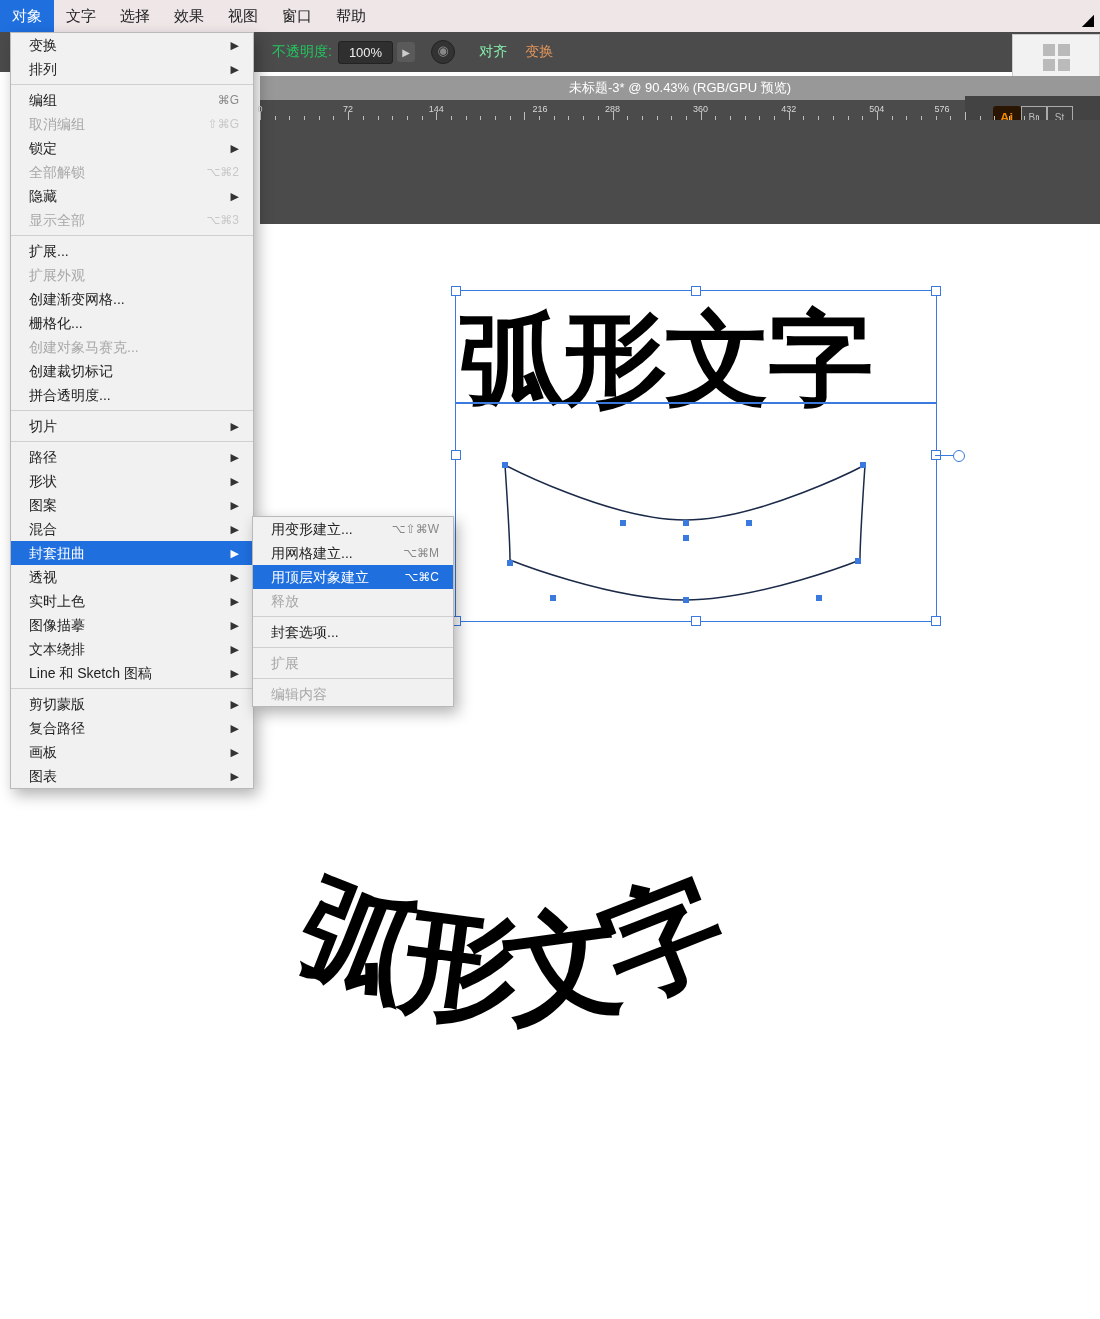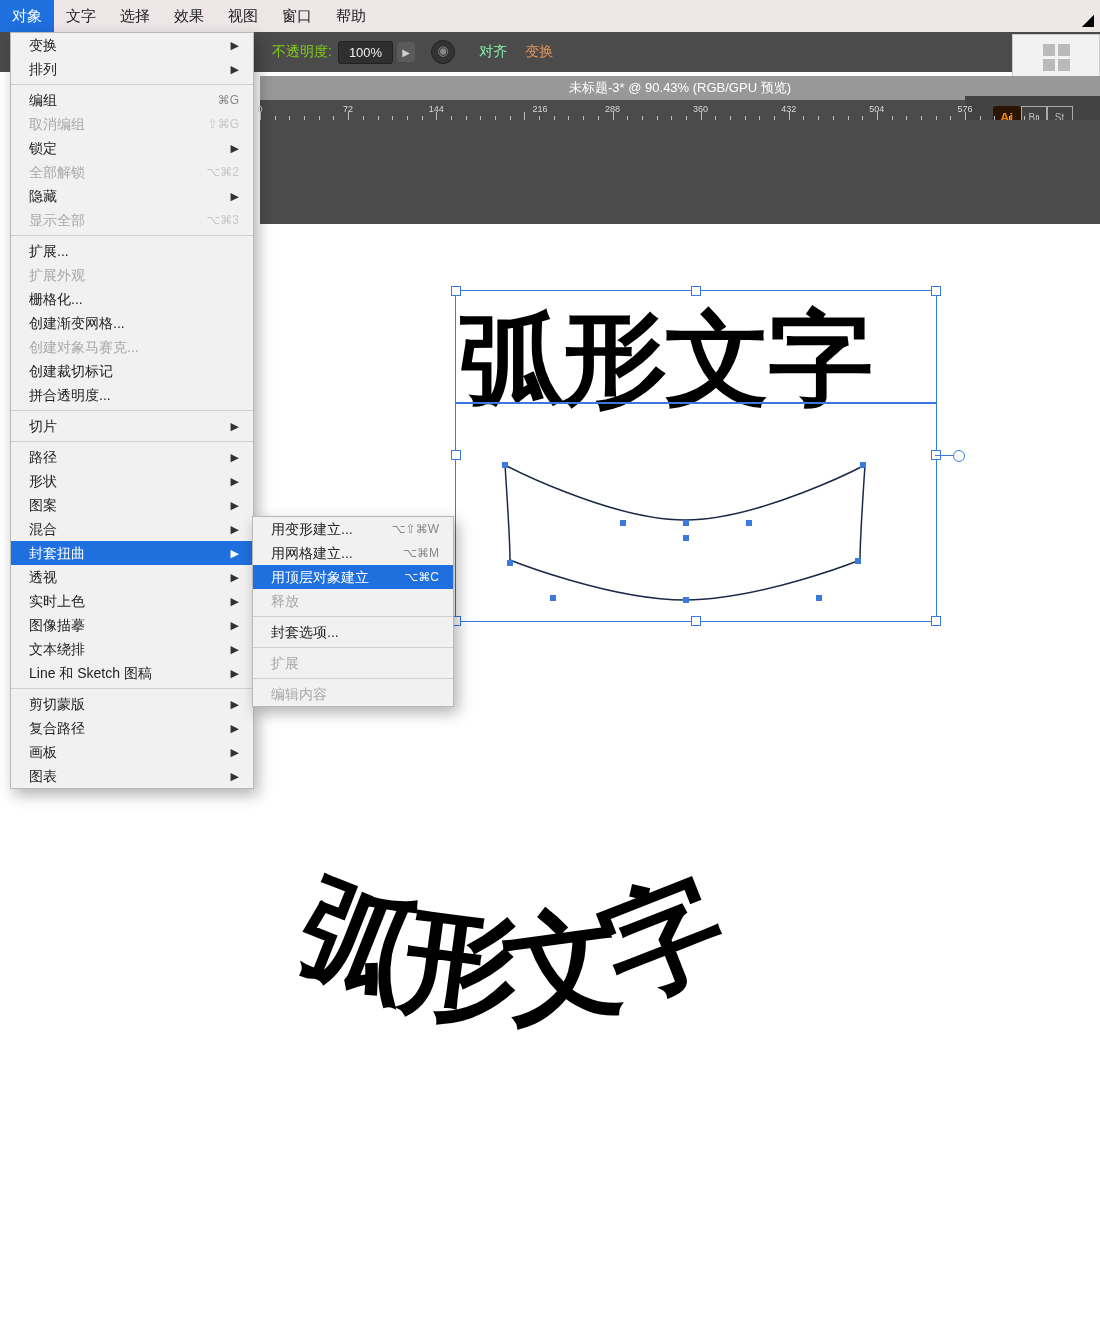--- a/index.html
+++ b/index.html
@@ -11,21 +11,21 @@
   
   #topbar-bg { position:absolute; left:0; top:0; right:0; height:32px; background:#efe6e8; }
   
   #menubar { position:absolute; left:0; top:0; height:32px; display:flex; align-items:stretch; font-size:15px; }
   .menuitem { padding:0 12px; display:flex; align-items:center; color:#222; cursor:default;}
   .menuitem.highlight { background:#1f6fdf; color:#fff;}
   #right-tri { position:absolute; right:6px; top:10px; font-size:16px; color:#000;}
 
   
   #optionsbar { position:absolute; left:0; top:32px; right:0; height:40px; background:#4b4b4b; display:flex; align-items:center; color:#ddd; font-size:14px;}
-  #optionsbar .lbl-opacity { margin-left:272px; color:#84cc16;}
+  #optionsbar .lbl-opacity { margin-left:272px; color:#22c55e;}
   #optionsbar .opacity-field { margin-left:6px; background:#2f2f2f; color:#eee; padding:3px 10px; border:1px solid #222; border-radius:3px; font-size:13px;}
   #optionsbar .arrow-btn { margin-left:4px; width:18px; height:20px; background:#5a5a5a; display:flex; align-items:center; justify-content:center; color:#ccc; font-size:10px; border-radius:3px;}
   #optionsbar .globe-btn { margin-left:16px; width:22px; height:22px; background:#333; border:1px solid #222; border-radius:50%; color:#888; font-size:13px; text-align:center; line-height:20px;}
   #optionsbar .link-btn { margin-left:24px; color:#86efac;}
   #optionsbar .link-btn2 { margin-left:18px; color:#e2955a;}
   #optionsbar .ham { position:absolute; right:44px; top:12px; color:#bbb; font-size:14px;}
 
   
   #cc-panel { position:absolute; right:0; top:34px; width:86px; height:44px; background:#f2f2f2; border:1px solid #ccc; display:flex; align-items:center; justify-content:center;}
   #cc-panel .grid-icon div { width:12px; height:12px; background:#bababa;}
@@ -180,21 +180,21 @@
       <div class="tick" style="left: 660.938px; height: 4px;"></div>
       <div class="tick" style="left: 675.625px; height: 4px;"></div>
       <div class="tick" style="left: 690.312px; height: 4px;"></div>
       <div class="ticklbl" style="left: 616.875px;">504</div>
       <div class="tick" style="left: 705px;"></div>
       <div class="tick" style="left: 719.688px; height: 4px;"></div>
       <div class="tick" style="left: 734.375px; height: 4px;"></div>
       <div class="tick" style="left: 749.062px; height: 4px;"></div>
       <div class="tick" style="left: 763.75px; height: 4px;"></div>
       <div class="tick" style="left: 778.438px; height: 4px;"></div>
-      <div class="ticklbl" style="left: 705px;">576</div>
+      <div class="ticklbl" style="left: 682px;">576</div>
     </div>
 
   <div id="canvas-bg"></div>
   <div id="artboard"></div>
 
   <div class="sel-bbox" style="left:455px; top:290px; width:480px; height:330px;"></div>
 
   <div class="h" style="left:451px; top:286px;"></div>
   <div class="h" style="left:691px; top:286px;"></div>
   <div class="h" style="left:931px; top:286px;"></div>
@@ -264,25 +264,25 @@
       <div class="msep"></div>
       <div class="mrow">
         <span>扩展...</span>
         <span></span>
       </div>
       <div class="mrow disabled">
         <span>扩展外观</span>
         <span></span>
       </div>
       <div class="mrow">
+        <span>创建渐变网格...</span>
+        <span></span>
+      </div>
+      <div class="mrow">
         <span>栅格化...</span>
-        <span></span>
-      </div>
-      <div class="mrow">
-        <span>创建渐变网格...</span>
         <span></span>
       </div>
       <div class="mrow disabled">
         <span>创建对象马赛克...</span>
         <span></span>
       </div>
       <div class="mrow">
         <span>创建裁切标记</span>
         <span></span>
       </div>

